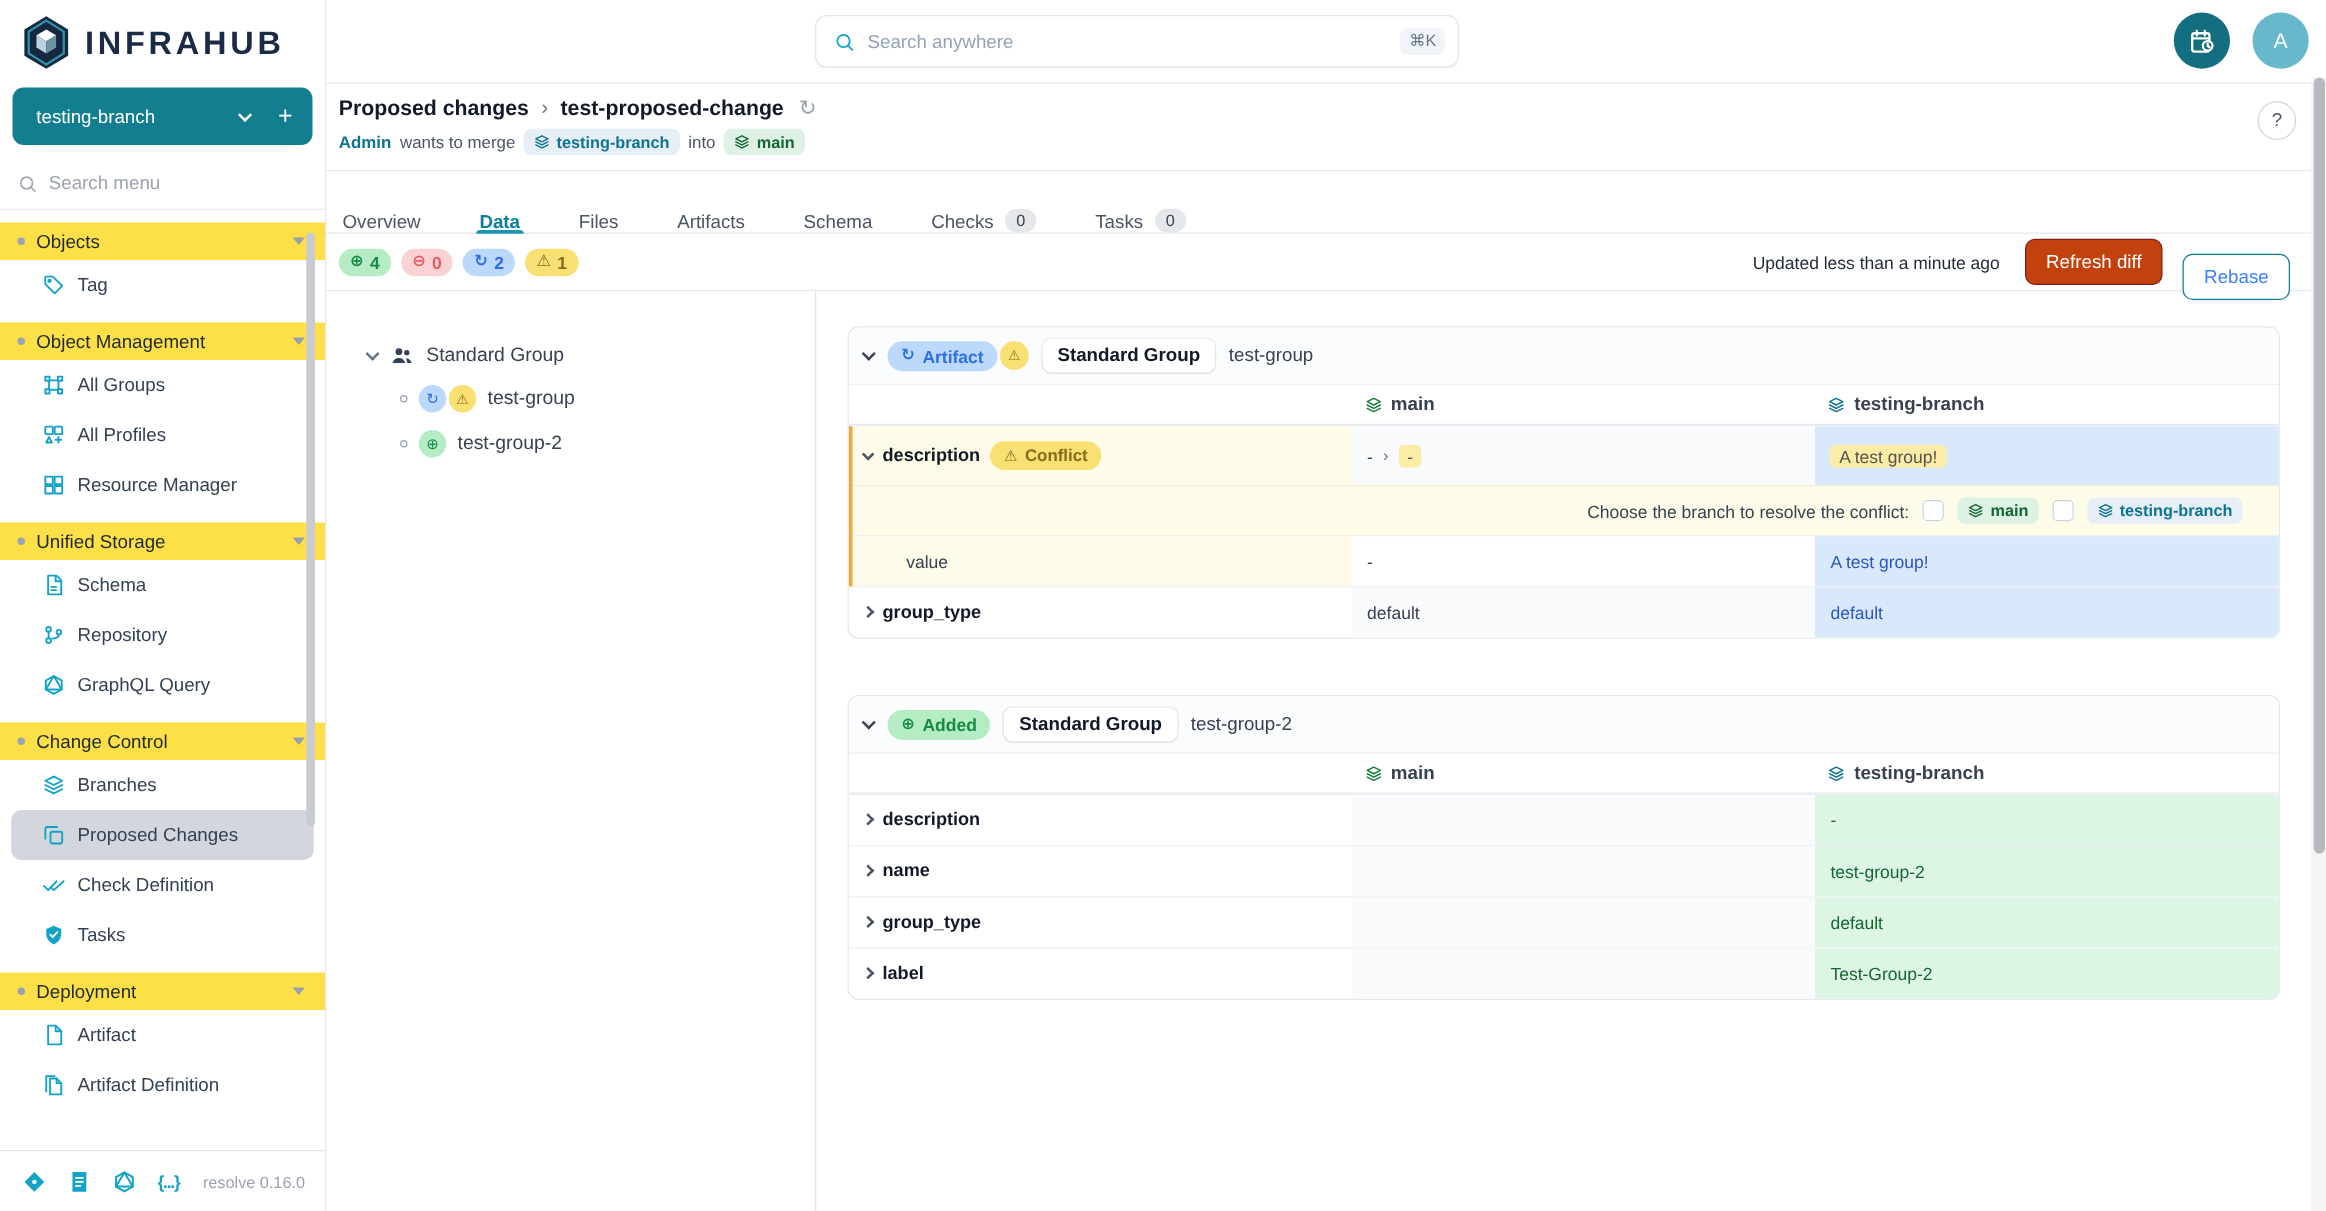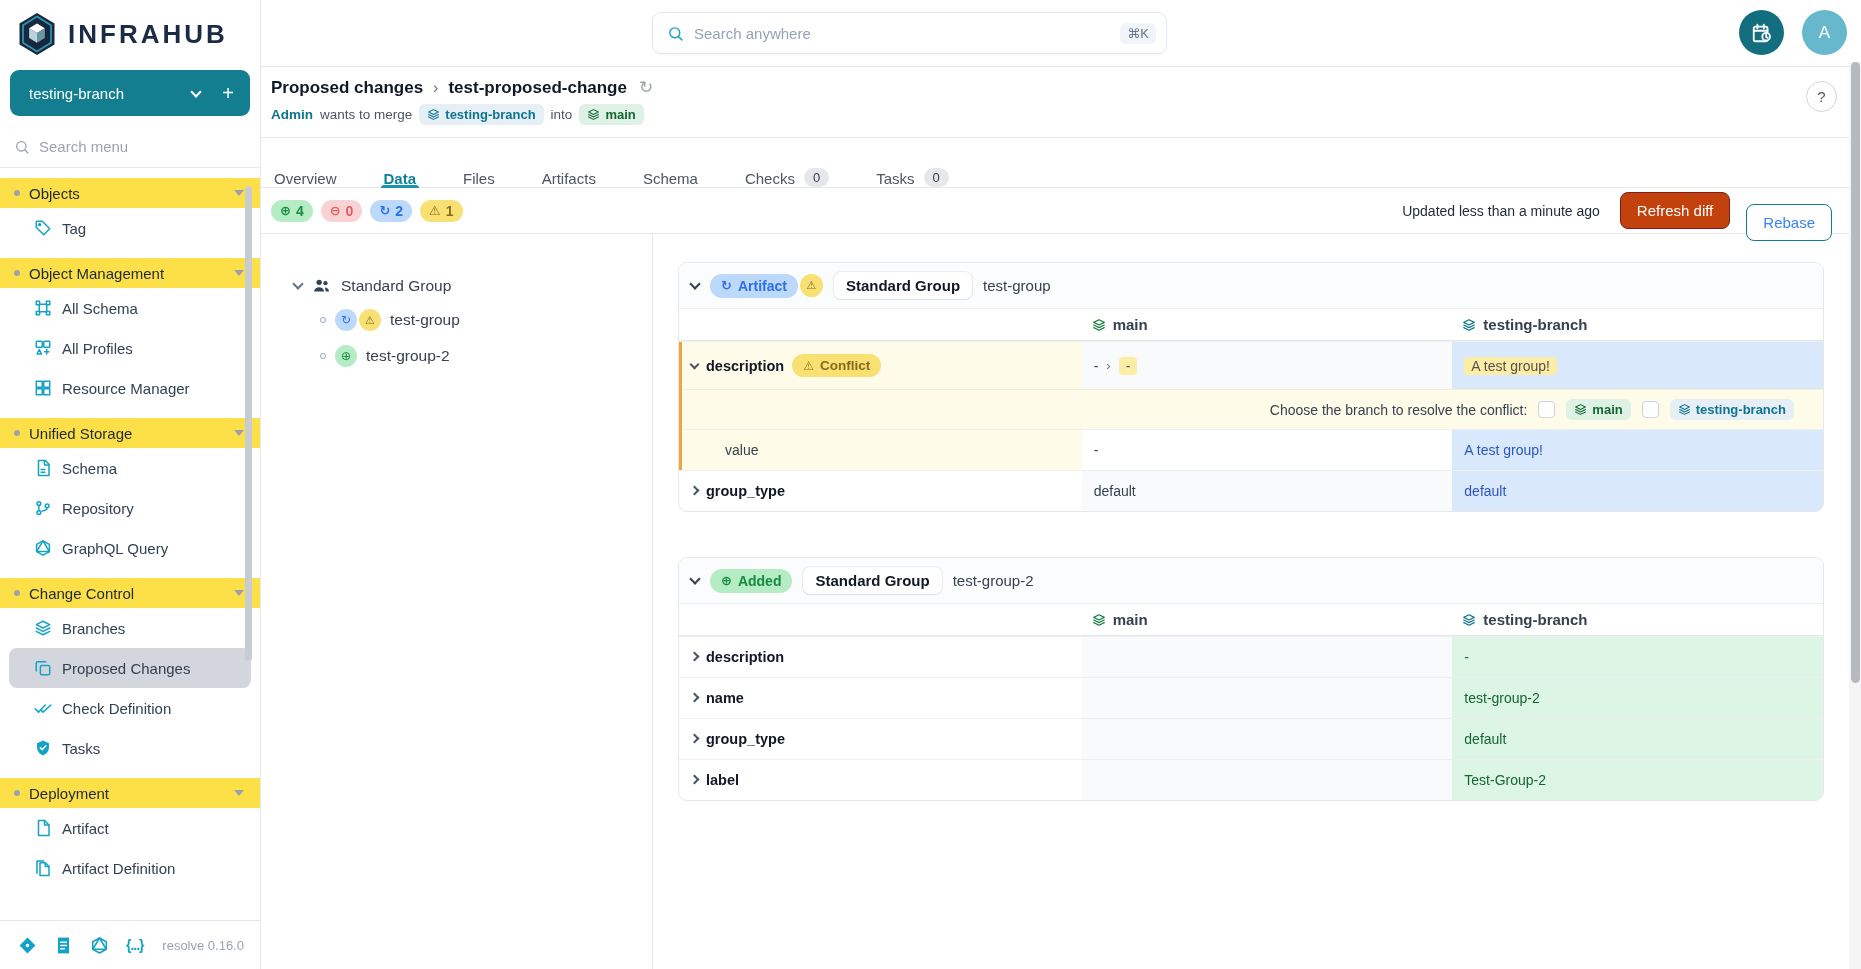--- a/index.html
+++ b/index.html
@@ -216,21 +216,21 @@
         <span class="tri"></span>
       </div>
       <div class="nav-item">
         <svg class="ic" viewBox="0 0 24 24">
           <rect x="7" y="7" width="10" height="10"></rect>
             <rect x="3" y="3" width="4.5" height="4.5"></rect>
           <rect x="16.5" y="3" width="4.5" height="4.5"></rect>
             <rect x="3" y="16.5" width="4.5" height="4.5"></rect>
           <rect x="16.5" y="16.5" width="4.5" height="4.5"></rect>
         </svg>
-        <span>All Schema</span>
+        <span>All Groups</span>
       </div>
       <div class="nav-item">
         <svg class="ic" viewBox="0 0 24 24">
           <rect x="3" y="3" width="8" height="8" rx="1"></rect>
             <rect x="13" y="3" width="8" height="8" rx="1"></rect>
           <path d="M7 14l3 6H4z"></path>
             <path d="M17 14v6M14 17h6"></path>
         </svg>
         <span>All Profiles</span>
       </div>

